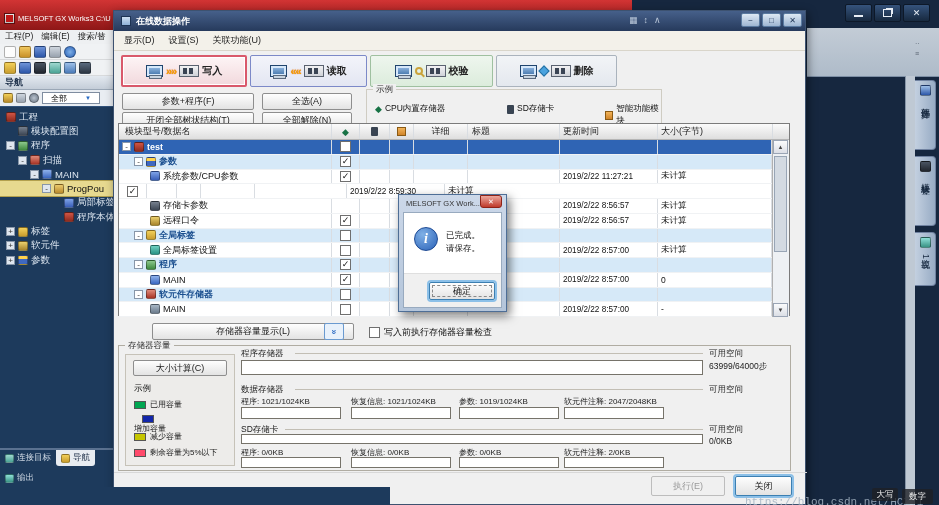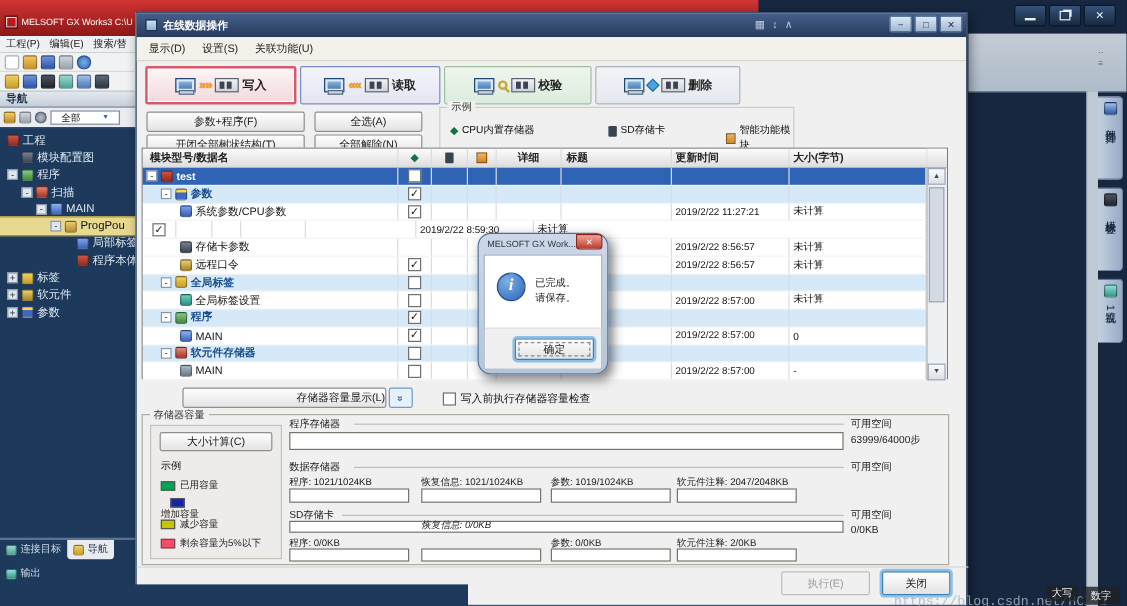--- a/index.html
+++ b/index.html
@@ -77,21 +77,21 @@
        background-size:4px 6px,4px 6px,100% 100%;background-position:3px 2px,9px 2px,0 0;background-repeat:no-repeat;}
   .arr{font-size:11px;font-weight:bold;color:#f7a600;letter-spacing:-1px;text-shadow:0 0 1px #d04a20;line-height:1;}
   .mag{width:8px;height:8px;border:2px solid #caa43c;border-radius:50%;position:relative;box-sizing:border-box;flex:0 0 auto;}
   .mag::after{content:"";position:absolute;right:-4px;bottom:-3px;width:5px;height:2px;background:#caa43c;transform:rotate(45deg);}
   .dia{width:8px;height:8px;background:#4aa3df;border:1px solid #2471a3;transform:rotate(45deg);box-sizing:border-box;flex:0 0 auto;}
   .fieldset{border:1px solid #cfccc2;position:absolute;box-sizing:border-box;}
   .fcap{position:absolute;top:-6px;background:#f0f0f0;padding:0 3px;font-size:8.5px;color:#333;}
   
   .tbl{position:absolute;border:1px solid #7b7b7b;background:#fff;box-sizing:border-box;display:flex;flex-direction:column;}
   .thead{display:flex;height:16px;flex:0 0 16px;background:linear-gradient(#fbfbfb,#dedede);border-bottom:1px solid #b5b5b5;
-         font-size:9px;color:#222;box-sizing:border-box;font-weight:bold;}
+         font-size:9px;color:#222;box-sizing:border-box;}
   .thead .c{display:flex;align-items:center;}
   .c{border-right:1px solid #d9dde2;box-sizing:border-box;overflow:hidden;}
   .cn{flex:0 0 213px;display:flex;align-items:center;}
   .c1{flex:0 0 28px;display:flex;align-items:center;justify-content:center;}
   .c2{flex:0 0 30px;display:flex;align-items:center;justify-content:center;}
   .c3{flex:0 0 24px;display:flex;align-items:center;justify-content:center;}
   .cd{flex:0 0 54px;display:flex;align-items:center;justify-content:center;}
   .ct{flex:0 0 92px;display:flex;align-items:center;padding-left:4px;}
   .cu{flex:0 0 98px;display:flex;align-items:center;padding-left:3px;font-size:8.2px;}
   .cs{flex:1;display:flex;align-items:center;padding-left:3px;font-size:8.5px;}
@@ -109,21 +109,21 @@
   .sthumb{position:absolute;left:1px;top:16px;width:13px;height:96px;background:#d3dae2;border:1px solid #98a5b5;box-sizing:border-box;}
   
   .cap{position:absolute;border:1px solid #b0aca2;box-sizing:border-box;}
   .cap .lbl{position:absolute;font-size:8.5px;color:#222;white-space:nowrap;}
   .cap .rule{position:absolute;height:1px;background:#c2beb4;}
   .bar{position:absolute;background:#fff;border:1px solid #76736a;box-sizing:border-box;}
   .sw{width:12px;height:8px;border:1px solid #555;display:inline-block;margin-right:4px;box-sizing:border-box;flex:0 0 auto;}
   .legrow{position:absolute;display:flex;align-items:center;font-size:8px;color:#222;white-space:nowrap;}
   
   .pop{left:398px;top:194px;width:109px;height:118px;background:linear-gradient(#ccd8e9,#b4c5da);
-       border:1px solid #4e6e96;border-radius:11px;box-shadow:3px 4px 9px rgba(0,0,0,.5);z-index:60;box-sizing:border-box;}
+       border:1px solid #4e6e96;border-radius:0;box-shadow:3px 4px 9px rgba(0,0,0,.5);z-index:60;box-sizing:border-box;}
   .pop .ptxt{position:absolute;left:7px;top:4px;font-size:7.5px;color:#333;white-space:nowrap;}
   .pxbtn{position:absolute;right:4px;top:0;width:22px;height:13px;background:linear-gradient(#eda79d,#bf3a2b);
          border:1px solid #8e2318;border-radius:0 3px 3px 3px;color:#fff;font-size:7px;font-weight:bold;
          display:flex;align-items:center;justify-content:center;box-sizing:border-box;}
   .pbody{position:absolute;left:4px;top:17px;width:99px;height:96px;background:#fff;border:1px solid #98aabf;box-sizing:border-box;}
   .pfoot{position:absolute;left:0;bottom:0;width:100%;height:34px;background:#f0f0f0;border-top:1px solid #dfdfdf;box-sizing:border-box;}
   .info{position:absolute;left:10px;top:14px;width:24px;height:24px;border-radius:50%;
         background:radial-gradient(circle at 35% 30%,#7fb0e6,#2b62b8);border:1px solid #1d4a94;
         color:#fff;font-family:"Liberation Serif","DejaVu Serif",serif;font-style:italic;font-weight:bold;font-size:14px;
         display:flex;align-items:center;justify-content:center;box-sizing:border-box;}
@@ -558,21 +558,21 @@
           </div>
           <div class="sbar">
             <div class="sbtn" style="top:0;">▲</div>
             <div class="sthumb"></div>
             <div class="sbtn" style="bottom:0;">▼</div>
           </div>
         </div>
       </div>
     </div>
 
-    <div class="btn abs" style="left:38px;top:312px;width:170px;height:17px;justify-content:flex-end;">
+    <div class="btn abs" style="left:38px;top:312px;width:202px;height:17px;">
         <span>存储器容量显示(L)</span>
       </div>
     <div class="btn abs" style="left:210px;top:312px;width:20px;height:17px;border-color:#6a9ad0;background:#e8f1fb;">
         <span style="display:inline-block;transform:rotate(90deg);color:#2a6bc4;font-weight:bold;">»</span>
       </div>
     <span class="abs" style="left:255px;top:315px;">
       <span style="display:flex;align-items:center;gap:4px;font-size:9px;">
         <span class="cb"></span>
         <span>写入前执行存储器容量检查</span>
       </span>
@@ -620,21 +620,21 @@
       <div class="bar" style="left:232px;top:61px;width:100px;height:12px;"></div>
       <div class="bar" style="left:340px;top:61px;width:100px;height:12px;"></div>
       <div class="bar" style="left:445px;top:61px;width:100px;height:12px;"></div>
       <span class="lbl" style="left:590px;top:38px;">可用空间</span>
       <span class="lbl" style="left:590px;top:50px;"></span>
 
       <span class="lbl" style="left:122px;top:78px;">SD存储卡</span>
       <div class="rule" style="left:166px;top:83px;width:418px;"></div>
       <div class="bar" style="left:122px;top:88px;width:462px;height:10px;"></div>
       <span class="lbl" style="left:122px;top:101px;font-size:8px;">程序: 0/0KB</span>
-      <span class="lbl" style="left:232px;top:86px;font-size:8px;font-style:italic;">恢复信息: 0/0KB</span>
+      <span class="lbl" style="left:232px;top:101px;font-size:8px;">恢复信息: 0/0KB</span>
       <span class="lbl" style="left:340px;top:101px;font-size:8px;">参数: 0/0KB</span>
       <span class="lbl" style="left:445px;top:101px;font-size:8px;">软元件注释: 2/0KB</span>
       <div class="bar" style="left:122px;top:111px;width:100px;height:11px;"></div>
       <div class="bar" style="left:232px;top:111px;width:100px;height:11px;"></div>
       <div class="bar" style="left:340px;top:111px;width:100px;height:11px;"></div>
       <div class="bar" style="left:445px;top:111px;width:100px;height:11px;"></div>
       <span class="lbl" style="left:590px;top:78px;">可用空间</span>
       <span class="lbl" style="left:590px;top:90px;">0/0KB</span>
     </div>
 

